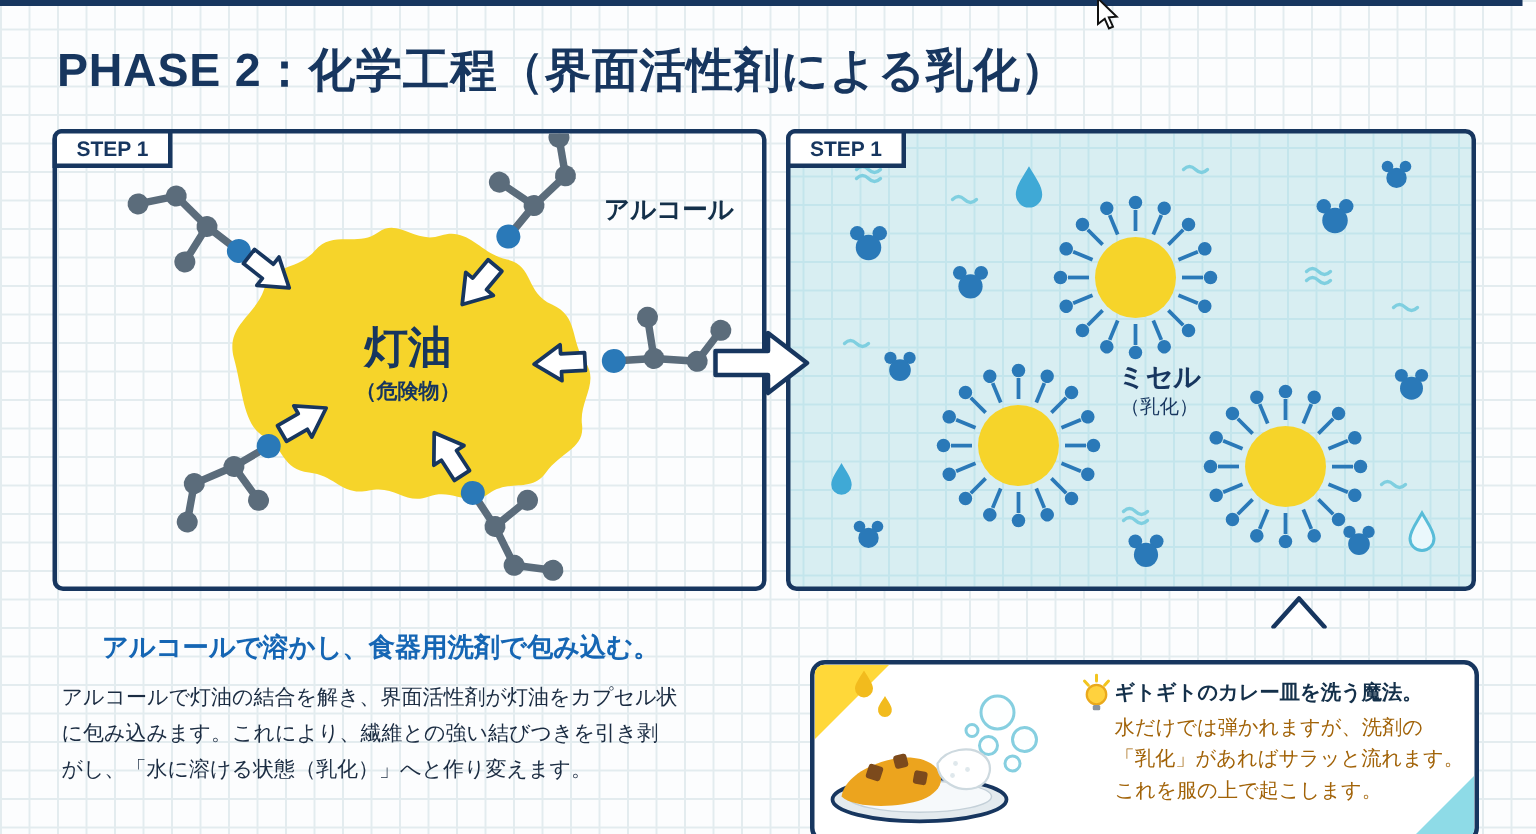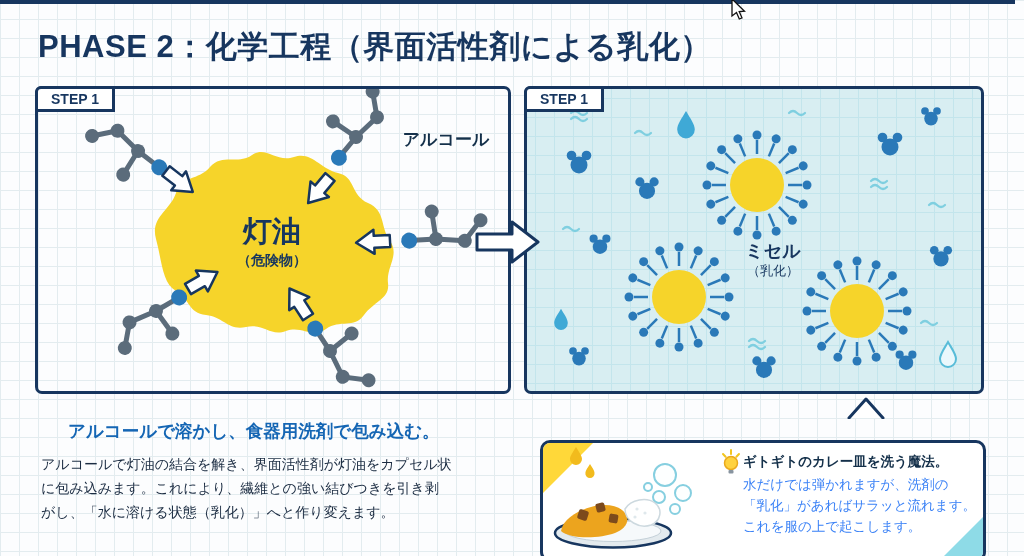--- a/index.html
+++ b/index.html
@@ -27,21 +27,21 @@
   .summary-heading{position:absolute;left:40px;top:419px;font-size:17.5px;font-weight:bold;color:#1566b4;margin-left:28px;}
   .summary-body{position:absolute;left:41px;top:452px;width:478px;margin:0;font-size:14px;line-height:1.72;color:#1b2c42;white-space:pre-line;}
   .tip-card{position:absolute;left:540px;top:440px;width:446px;height:122px;background:#fff;
     border:3px solid #17365f;border-radius:10px;box-sizing:border-box;overflow:hidden;z-index:4;}
   .corner-yellow{position:absolute;left:0;top:0;width:50px;height:50px;background:#ffd839;clip-path:polygon(0 0,100% 0,0 100%);}
   .corner-cyan{position:absolute;right:0;bottom:0;width:42px;height:42px;background:#8edbe7;clip-path:polygon(100% 0,100% 100%,0 100%);}
   .tip-tail{position:absolute;left:846px;top:396px;z-index:6;}
   .plate-art{position:absolute;left:2px;top:4px;}
   .bulb{position:absolute;left:176px;top:6px;}
   .tip-line1{position:absolute;left:200px;top:10px;width:240px;font-size:13.5px;font-weight:bold;color:#14304a;}
-  .tip-body{position:absolute;left:200px;top:32px;width:240px;margin:0;font-size:13.5px;line-height:1.55;color:#3b82f6;white-space:pre-line;}
+  .tip-body{position:absolute;left:200px;top:32px;width:240px;margin:0;font-size:13.5px;line-height:1.55;color:#a16207;white-space:pre-line;}
   .cursor{position:absolute;left:731px;top:-1px;z-index:9;}
   .watermark{position:absolute;left:737px;top:545px;font-size:9px;color:#3c4c60;}
   svg text{font-family:"Liberation Sans",sans-serif;}
 </style>
 </head>
 <body>
 
 <div class="slide">
 
   <div class="top-rule"></div>

